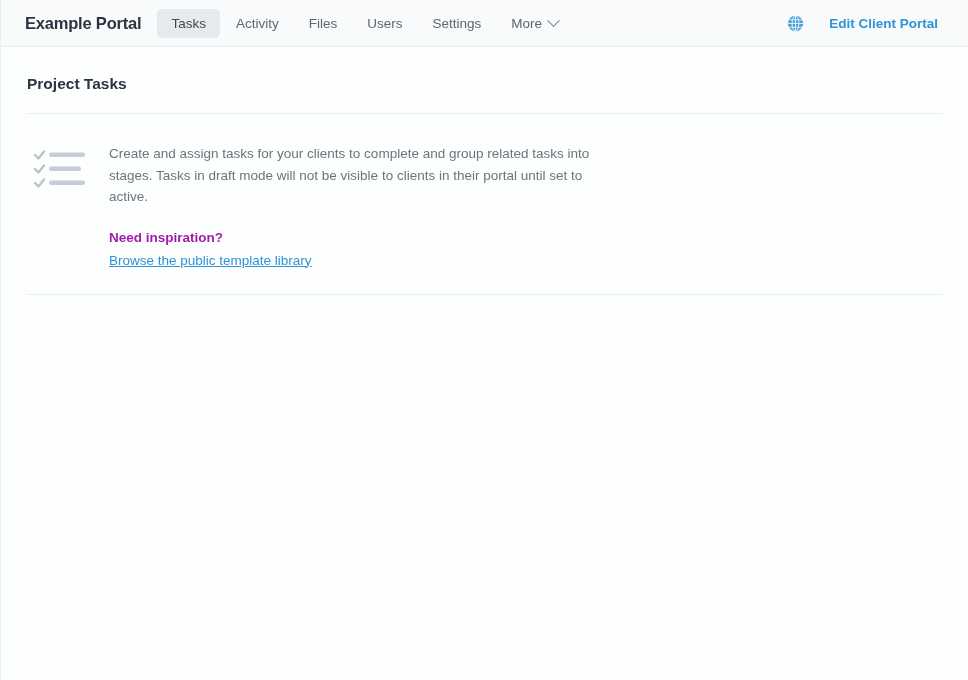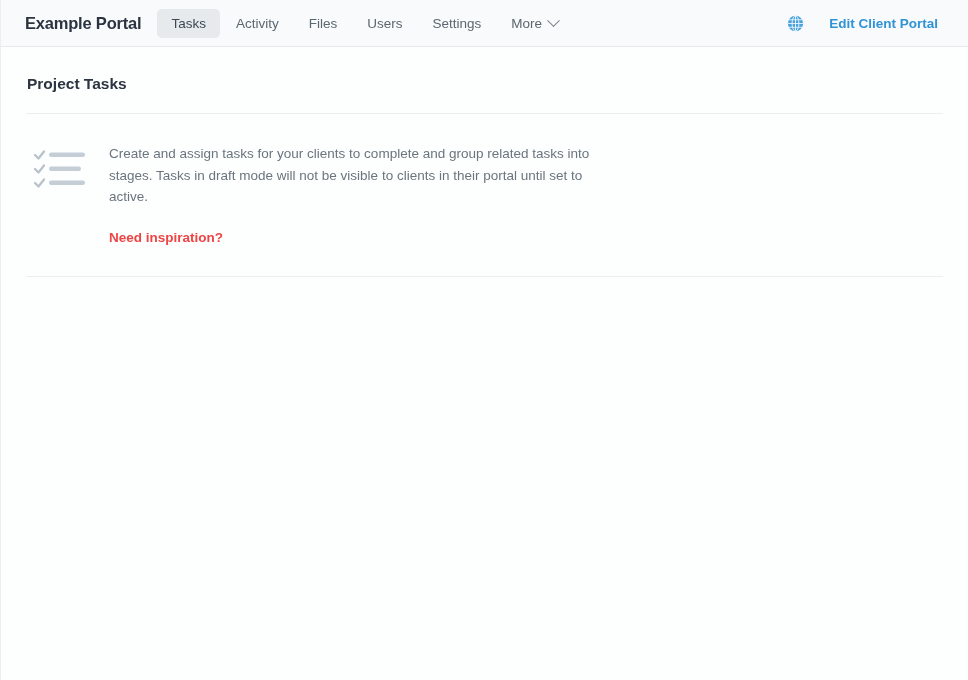--- a/index.html
+++ b/index.html
@@ -106,21 +106,21 @@
   .empty-text {
     font-size: 13.5px;
     color: #6b757e;
     line-height: 21.5px;
     max-width: 510px;
     margin-bottom: 22px;
   }
   .insp-title {
     font-size: 13.5px;
     font-weight: bold;
-    color: #ef4444;
+    color: #a21caf;
     margin-bottom: 6px;
   }
   .insp-link {
     font-size: 13.5px;
     color: #2f93d6;
     text-decoration: underline;
     cursor: pointer;
     display: inline-block;
   }
   .rule2 { margin-top: 25px; }
@@ -256,19 +256,20 @@
             <rect x="16" y="5.6" width="36" height="4.4" rx="2.2"></rect>
             <rect x="16" y="19.6" width="32" height="4.4" rx="2.2"></rect>
             <rect x="16" y="33.6" width="36" height="4.4" rx="2.2"></rect>
           </g>
         </svg>
       </span>
 
       <div class="empty-body">
         <div class="empty-text">Create and assign tasks for your clients to complete and group related tasks into stages. Tasks in draft mode will not be visible to clients in their portal until set to active.</div>
         <div class="insp-title">Need inspiration?</div>
+        <a class="insp-link" href="#">Browse the public template library</a>
       </div>
     </div>
 
     <div class="rule rule2"></div>
 
   </div>
 </div>
 
 </body></html>

